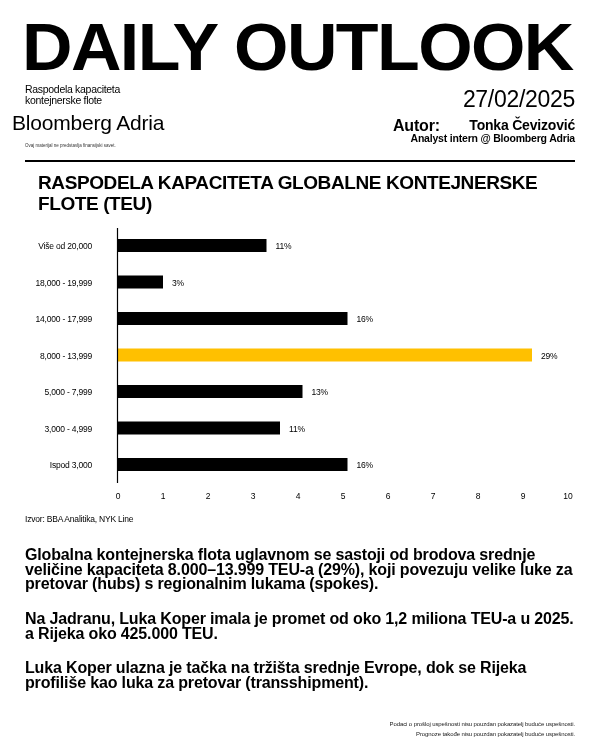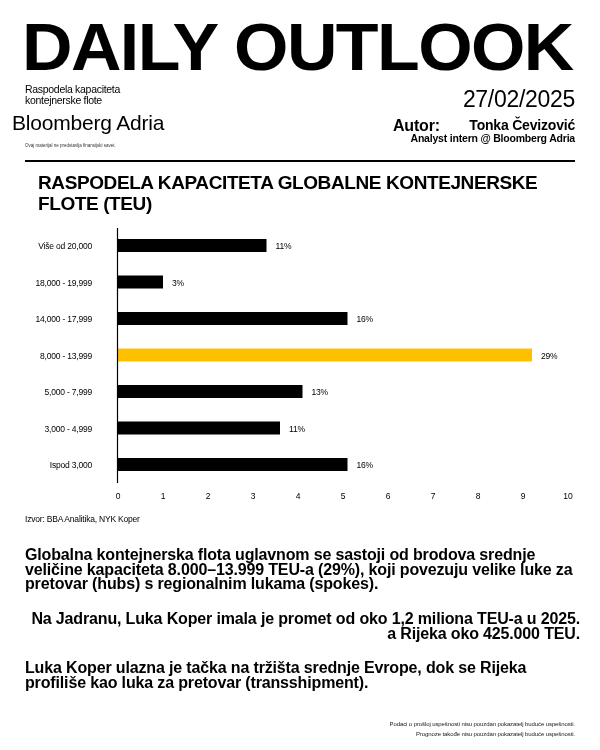--- a/index.html
+++ b/index.html
@@ -50,21 +50,21 @@
   #chart { position: absolute; left: 0; top: 0; width: 600px; height: 530px; }
   #chart text { font-family: "Liberation Sans", sans-serif; }
   .source {
     position: absolute; left: 25px; top: 514px; font-size: 8.5px; letter-spacing: -0.2px;
   }
   .body-text {
     position: absolute; left: 25px; width: 555px; font-weight: 700; font-size: 16px;
     line-height: 14.5px; letter-spacing: -0.15px;
   }
   .p1 { top: 548px; }
-  .p2 { top: 612px; text-align: right; }
+  .p2 { top: 612px; }
   .p3 { top: 661px; }
   .footer {
     position: absolute; right: 25px; text-align: right; font-size: 6px; color: #222;
     letter-spacing: -0.1px;
   }
   .f1 { top: 721px; }
   .f2 { top: 731px; }
 </style>
 </head>
 <body>
@@ -117,20 +117,20 @@
     <text x="253" y="499" text-anchor="middle" font-size="8.5" fill="#000">3</text>
     <text x="298" y="499" text-anchor="middle" font-size="8.5" fill="#000">4</text>
     <text x="343" y="499" text-anchor="middle" font-size="8.5" fill="#000">5</text>
     <text x="388" y="499" text-anchor="middle" font-size="8.5" fill="#000">6</text>
     <text x="433" y="499" text-anchor="middle" font-size="8.5" fill="#000">7</text>
     <text x="478" y="499" text-anchor="middle" font-size="8.5" fill="#000">8</text>
     <text x="523" y="499" text-anchor="middle" font-size="8.5" fill="#000">9</text>
     <text x="568" y="499" text-anchor="middle" font-size="8.5" fill="#000">10</text>
   </svg>
 
-<div class="source">Izvor: BBA Analitika, NYK Koper</div>
+<div class="source">Izvor: BBA Analitika, NYK Line</div>
 
 <div class="body-text p1">Globalna kontejnerska flota uglavnom se sastoji od brodova srednje veličine kapaciteta 8.000–13.999 TEU-a (29%), koji povezuju velike luke za pretovar (hubs) s regionalnim lukama (spokes).</div>
 <div class="body-text p2">Na Jadranu, Luka Koper imala je promet od oko 1,2 miliona TEU-a u 2025. a Rijeka oko 425.000 TEU.</div>
 <div class="body-text p3">Luka Koper ulazna je tačka na tržišta srednje Evrope, dok se Rijeka profiliše kao luka za pretovar (transshipment).</div>
 
 <div class="footer f1">Podaci o prošloj uspešnosti nisu pouzdan pokazatelj buduće uspešnosti.</div>
 <div class="footer f2">Prognoze takođe nisu pouzdan pokazatelj buduće uspešnosti.</div>
 
 </body></html>

